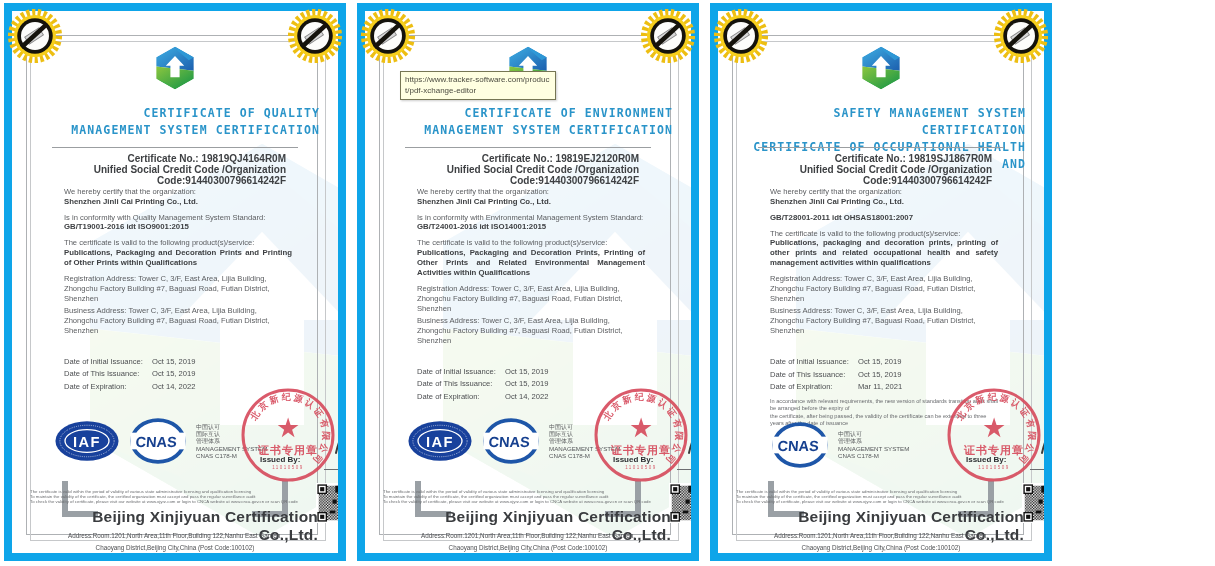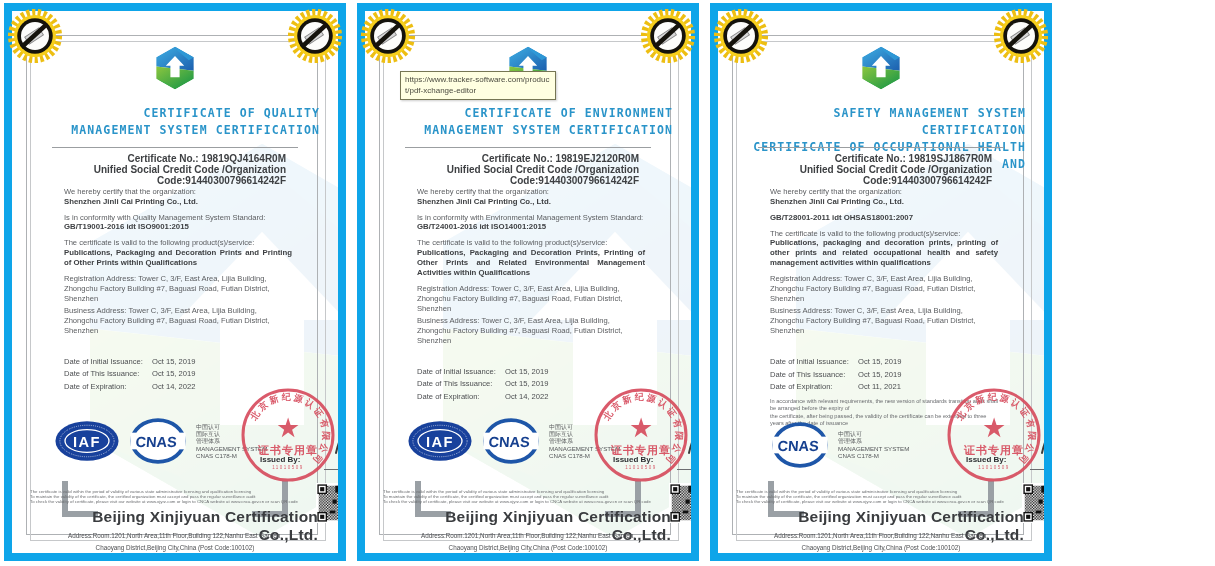--- a/index.html
+++ b/index.html
@@ -384,21 +384,21 @@
         </div>
         <div class="grp">
           <div class="lab">The certificate is valid to the following product(s)/service:</div>
           <div class="bld scope">Publications, packaging and decoration prints, printing of other prints and related occupational health and safety management activities within qualifications</div>
         </div>
         <div class="addr">Registration Address: Tower C, 3/F, East Area, Lijia Building, Zhongchu Factory Building #7, Baguasi Road, Futian District, Shenzhen</div>
         <div class="addr">Business Address: Tower C, 3/F, East Area, Lijia Building, Zhongchu Factory Building #7, Baguasi Road, Futian District, Shenzhen</div>
         <div class="dates">
           <div><span class="dl">Date of Initial Issuance:</span><span>Oct 15, 2019</span></div>
           <div><span class="dl">Date of This Issuance:</span><span>Oct 15, 2019</span></div>
-          <div><span class="dl">Date of Expiration:</span><span>Oct 11, 2021</span></div>
+          <div><span class="dl">Date of Expiration:</span><span>Mar 11, 2021</span></div>
         </div>
         <div class="note">
           <div>In accordance with relevant requirements, the new version of standards transition audit shall be arranged before the expiry of</div>
           <div>the certificate, after being passed, the validity of the certificate can be extended to three years after the date of issuance</div>
         </div>
       </div>
 
       <div class="logos noiaf">
         <svg width="60" height="50">
             <use href="#cnaslogo"></use>

